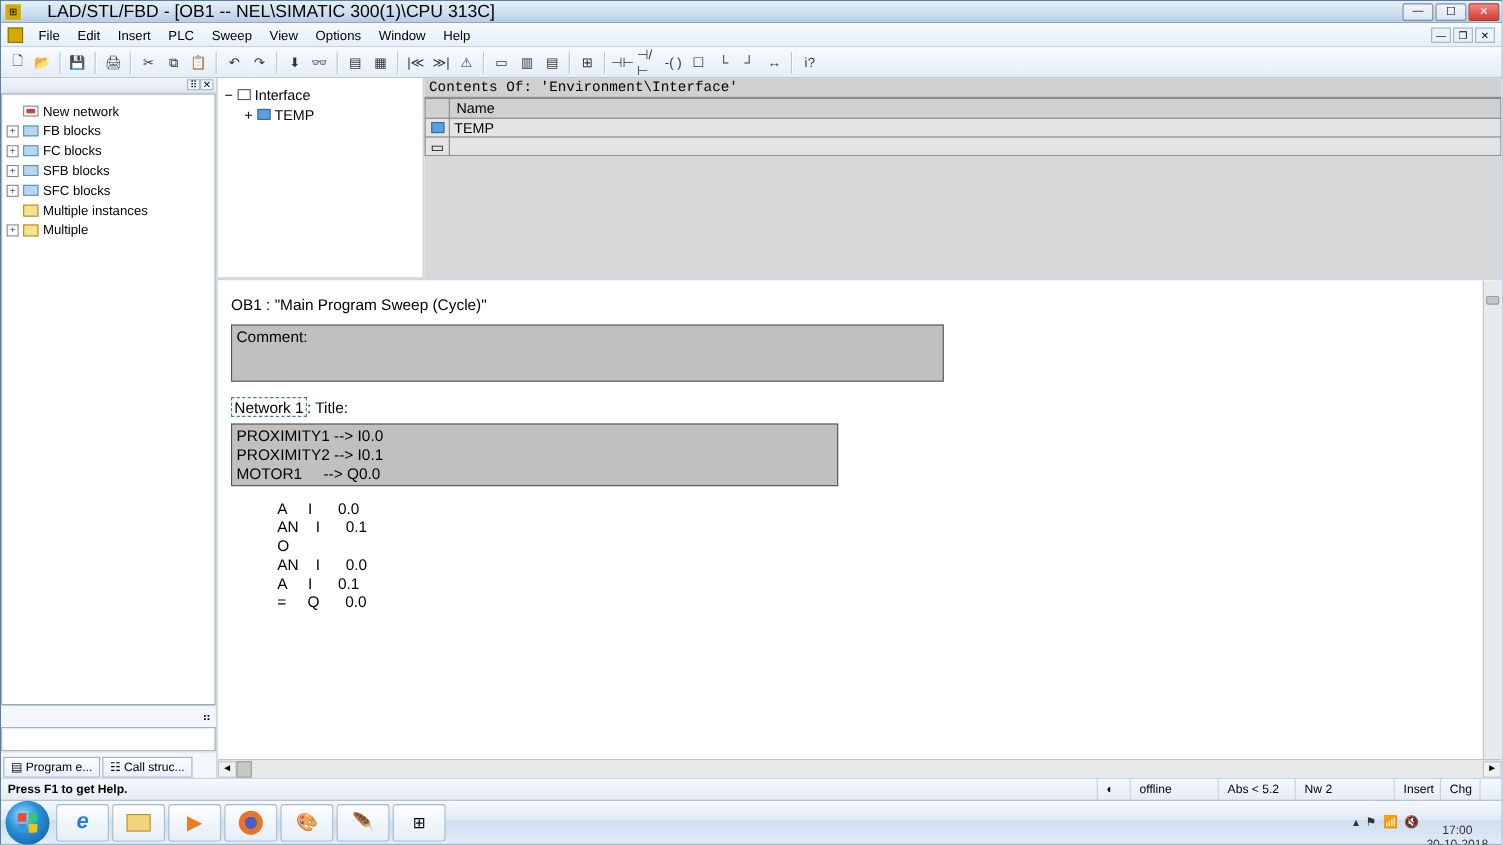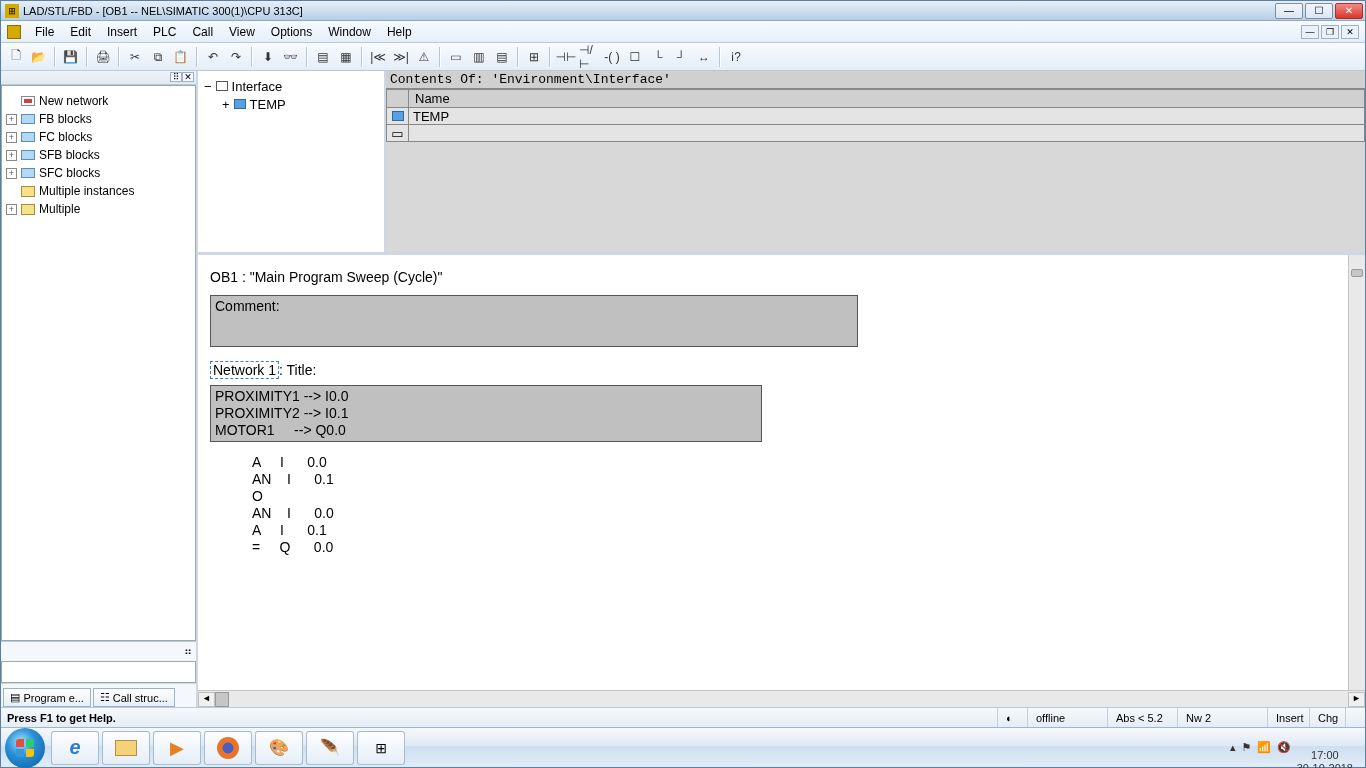--- a/index.html
+++ b/index.html
@@ -4,21 +4,21 @@
 <style>
 * { box-sizing: border-box; margin: 0; padding: 0; font-family: "Segoe UI", Tahoma, sans-serif; }
 html, body { width: 1366px; height: 768px; overflow: hidden; background: #fff; }
 
 
 .window-frame { border: 1px solid #5a7fa6; height: 768px; display: flex; flex-direction: column; }
 
 
 .titlebar { height: 20px; background: linear-gradient(to bottom, #e6eef7 0%, #cfe0f0 50%, #b7cee5 100%); display:flex; align-items:center; padding:0 2px 0 4px; border-bottom:1px solid #8fa9c4; }
 .titlebar .app-icon { width:14px; height:14px; background:#d4aa00; margin-right:4px; display:flex; align-items:center; justify-content:center; font-size:9px; }
-.titlebar .title-text { font-size:11px; color:#000; flex:1; }
+.titlebar .title-text { font-size:16px; color:#000; flex:1;margin-left:20px; }
 .titlebar .win-btns { display:flex; gap:2px; }
 .titlebar .win-btn { width:28px; height:16px; border:1px solid #7a8fa6; background:linear-gradient(#f3f6fa,#dbe6f2); font-size:10px; display:flex; align-items:center; justify-content:center; border-radius:2px; cursor:default; }
 .titlebar .win-btn.close { background:linear-gradient(#f28a85,#d9362a); color:#fff; border-color:#a83028; }
 
 
 .menubar { height:22px; background:linear-gradient(#f7fbff,#e5eef8); display:flex; align-items:center; padding:0 6px; border-bottom:1px solid #b9cadd; font-size:12px; gap:0; }
 .menubar .mi { padding:2px 8px; cursor:default; }
 .menubar .sys-icon { width:14px; height:14px; background:#d4aa00; margin-right:6px; border:1px solid #8a7000; }
 .menubar .inner-btns { margin-left:auto; display:flex; gap:2px; }
 .menubar .inner-btn { width:18px; height:14px; border:1px solid #9db2c8; background:#eaf1f9; font-size:9px; display:flex; align-items:center; justify-content:center; }
@@ -117,21 +117,21 @@
       <div class="win-btn close">✕</div>
     </div>
   </div>
 
   <div class="menubar">
     <div class="sys-icon"></div>
     <div class="mi">File</div>
     <div class="mi">Edit</div>
     <div class="mi">Insert</div>
     <div class="mi">PLC</div>
-    <div class="mi">Call</div>
+    <div class="mi">Sweep</div>
     <div class="mi">View</div>
     <div class="mi">Options</div>
     <div class="mi">Window</div>
     <div class="mi">Help</div>
     <div class="inner-btns">
       <div class="inner-btn">—</div>
       <div class="inner-btn">❐</div>
       <div class="inner-btn">✕</div>
     </div>
   </div>

